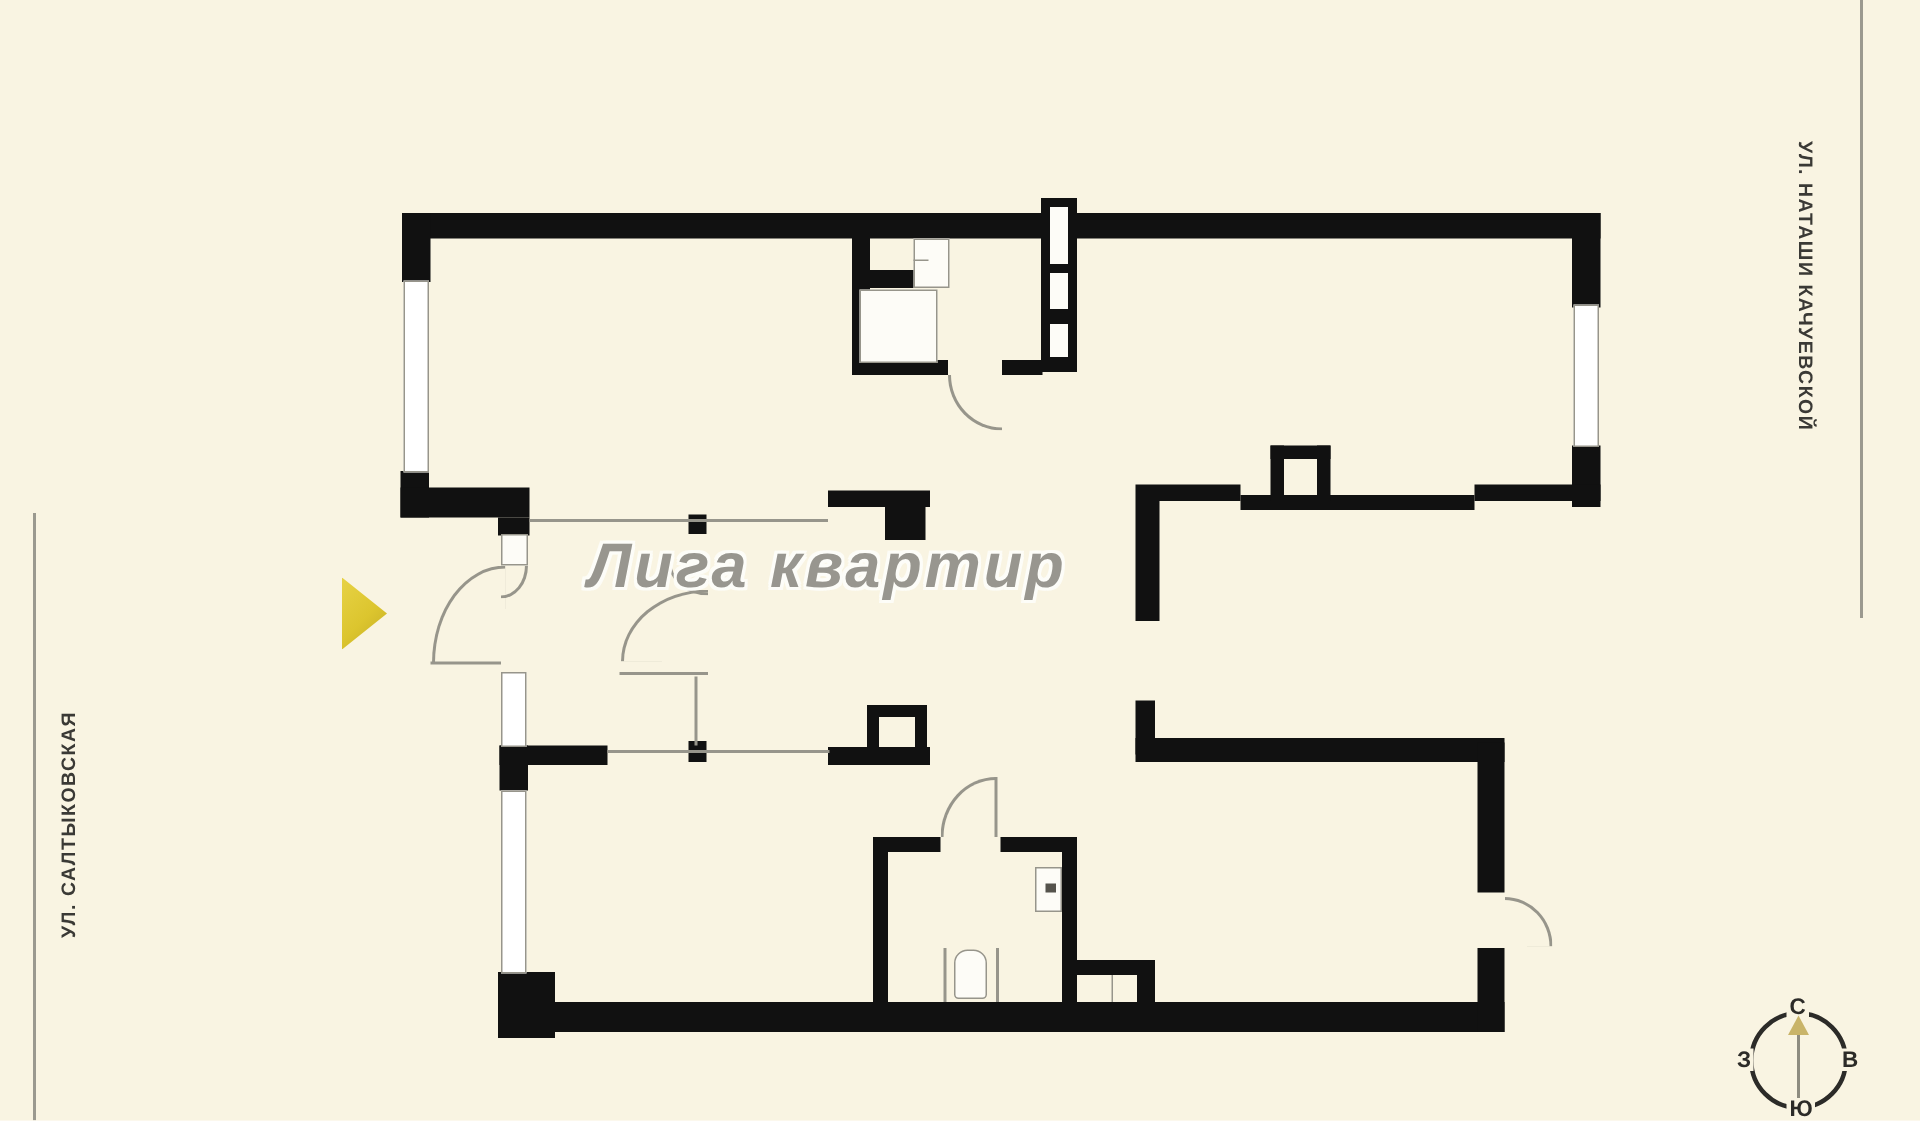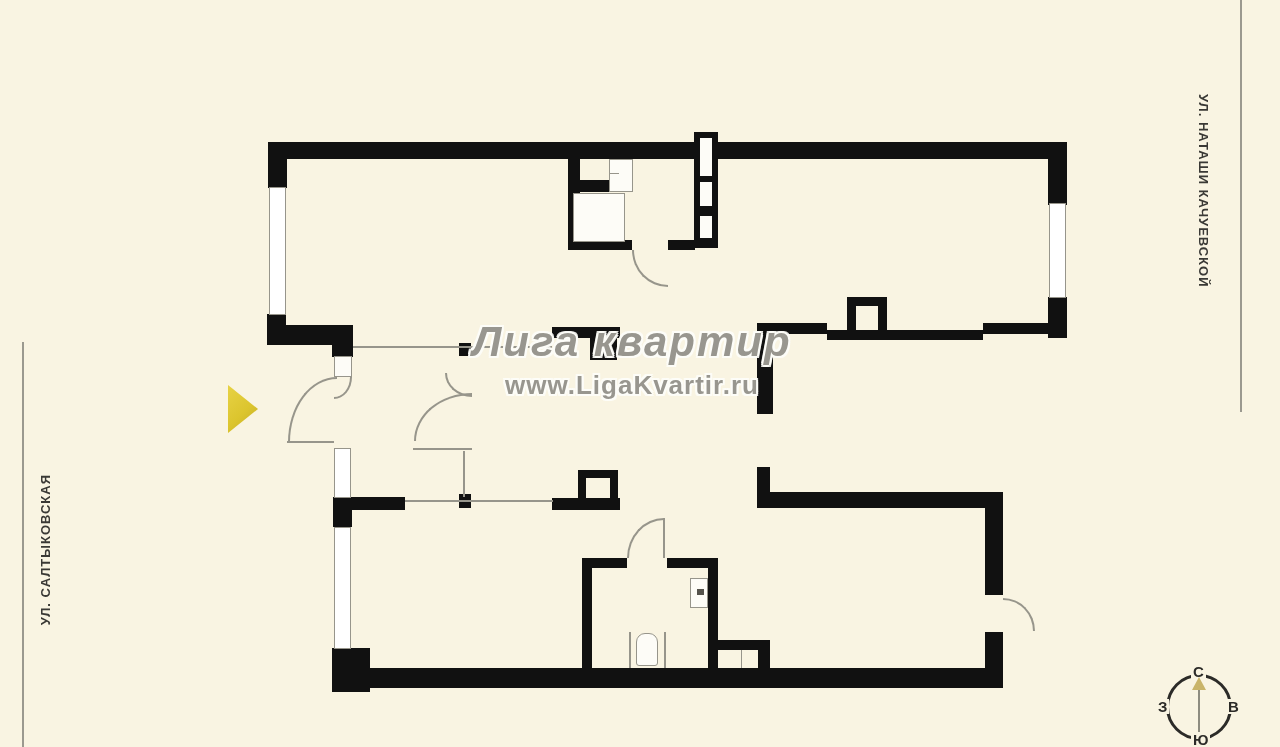--- a/index.html
+++ b/index.html
@@ -39,27 +39,28 @@
     font-weight:bold;
     font-size:13px;
     letter-spacing:1px;
     white-space:nowrap;
   }
   #street-left{left:38px;top:474px;writing-mode:vertical-rl;transform:rotate(180deg);}
   #street-right{left:1196px;top:94px;writing-mode:vertical-rl;}
 
   
   .wm{
-    position:absolute;left:392px;width:480px;text-align:center;
+    position:absolute;left:392px;width:480px;text-align:left;
     color:rgba(138,136,127,0.88);
     text-shadow:-2px -2px 0 rgba(253,253,248,.9), 2px -2px 0 rgba(253,253,248,.9),
                 -2px  2px 0 rgba(253,253,248,.9), 2px  2px 0 rgba(253,253,248,.9),
                 -2px 0 0 rgba(253,253,248,.9), 2px 0 0 rgba(253,253,248,.9),
                  0 -2px 0 rgba(253,253,248,.9), 0 2px 0 rgba(253,253,248,.9);
     z-index:30;
+    margin-top:35px;
   }
   #wm-title{top:318px;font-size:42px;font-weight:bold;font-style:italic;letter-spacing:2px;}
   #wm-url  {top:370px;font-size:26px;font-weight:bold;letter-spacing:1px;}
 
   
   #compass-circle{
     position:absolute;left:1166px;top:674px;width:66px;height:66px;
     border:3px solid #2c2b28;border-radius:50%;box-sizing:border-box;
   }
   .cdir{
@@ -159,21 +160,20 @@
       <div class="arc tl" style="left: 627px; top: 518px; width: 37px; height: 40px;"></div>
       <div class="arc tr" style="left: 1003px; top: 598px; width: 32px; height: 33px;"></div>
     </div>
 
   <div id="entrance-marker"></div>
 
   <div class="street" id="street-left">УЛ. САЛТЫКОВСКАЯ</div>
   <div class="street" id="street-right">УЛ. НАТАШИ КАЧУЕВСКОЙ</div>
 
   <div class="wm" id="wm-title">Лига квартир</div>
-  <div class="wm" id="wm-url">www.LigaKvartir.ru</div>
 
   <div id="compass">
     <div id="compass-circle"></div>
     <div id="compass-shaft"></div>
     <div id="compass-head"></div>
     <div class="cdir" id="dir-n">С</div>
     <div class="cdir" id="dir-s">Ю</div>
     <div class="cdir" id="dir-w">З</div>
     <div class="cdir" id="dir-e">В</div>
   </div>

